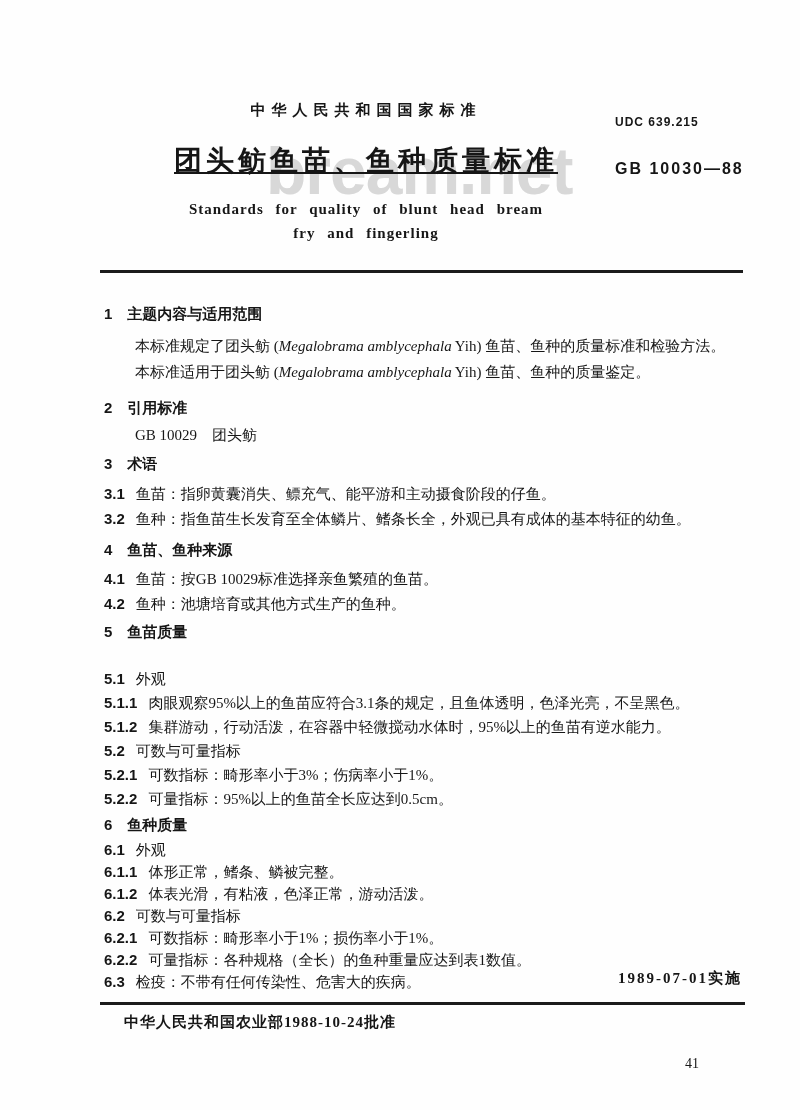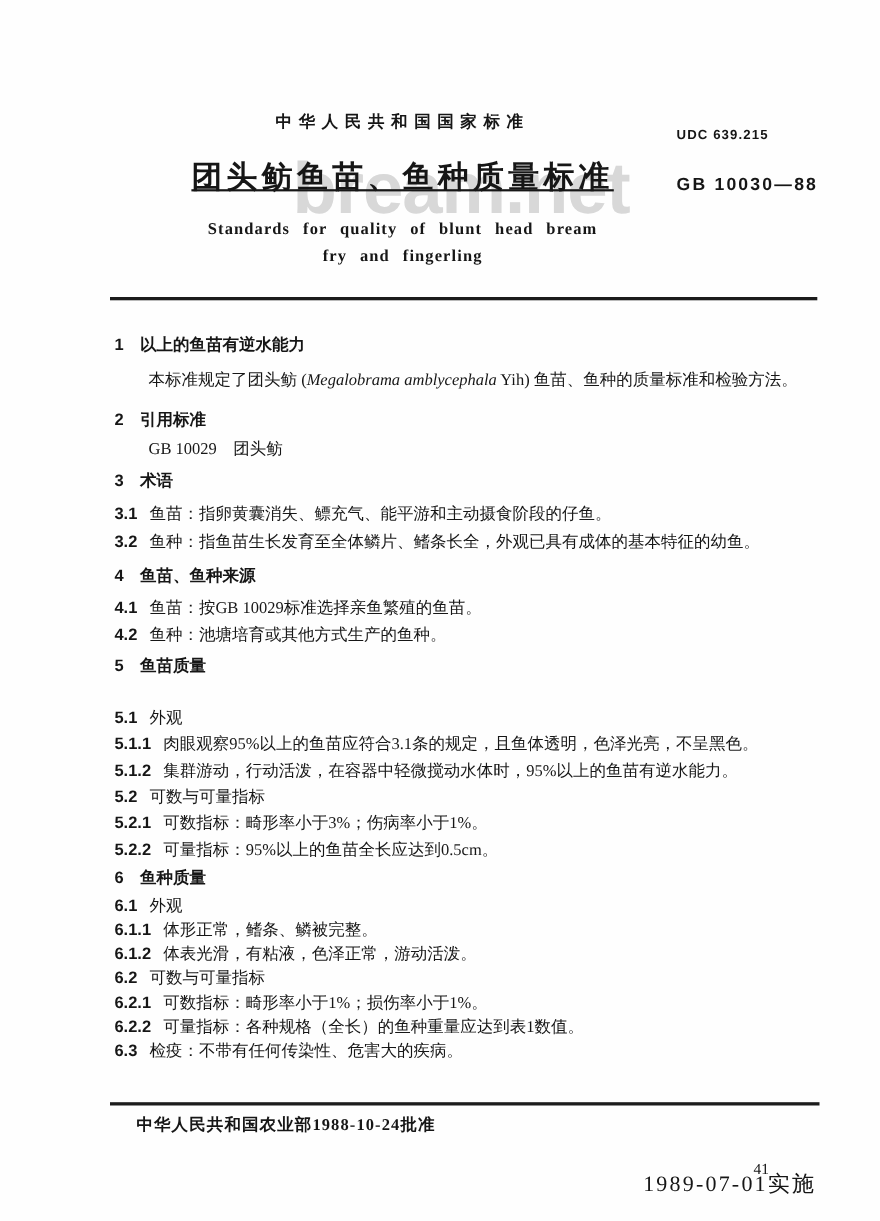--- a/index.html
+++ b/index.html
@@ -66,22 +66,22 @@
   .clause .num{margin-right:11px;}
   .para{padding-left:31px;}
   .latin{font-style:italic;}
   
   .rule-bottom{position:absolute;left:100px;top:1002px;width:645px;height:3px;background:#1c1c1c;}
   .approve{
     position:absolute;left:104px;top:1013px;
     font-size:15px;font-weight:700;letter-spacing:1px;margin-left:20px;
   }
   .impl{
-    position:absolute;right:58px;top:1063px;
-    font-size:20px;font-weight:400;letter-spacing:2px;
+    position:absolute;right:58px;top:969px;
+    font-size:15px;font-weight:700;letter-spacing:2px;
   }
   .page-num{
     position:absolute;left:685px;top:1056px;
     font-size:14px;
     font-family:"Liberation Serif","DejaVu Serif",serif;
   }
 </style>
 </head>
 <body>
 
@@ -97,27 +97,30 @@
   </div>
 
   <div class="udc">UDC 639.215</div>
   <div class="code">GB 10030—88</div>
 
   <div class="rule-top"></div>
 
   <div class="body-block">
 
     <div class="line head" style="margin-top:6px">
-      <span class="num">1</span><span>以上的鱼苗有逆水能力</span>
+      <span class="num">1</span><span>主题内容与适用范围</span>
     </div>
 
     <div class="line para" style="margin-top:10px">
       <span>本标准规定了团头鲂 (</span><span class="latin">Megalobrama amblycephala</span><span> Yih) </span><span>鱼苗、鱼种的质量标准和检验方法。</span>
     </div>
 
+    <div class="line para" style="margin-top:3px">
+      <span>本标准适用于团头鲂 (</span><span class="latin">Megalobrama amblycephala</span><span> Yih) </span><span>鱼苗、鱼种的质量鉴定。</span>
+    </div>
 
     <div class="line head" style="margin-top:12px">
       <span class="num">2</span><span>引用标准</span>
     </div>
 
     <div class="line para" style="margin-top:5px">
       <span>GB 10029　团头鲂</span>
     </div>
 
     <div class="line head" style="margin-top:5px">

